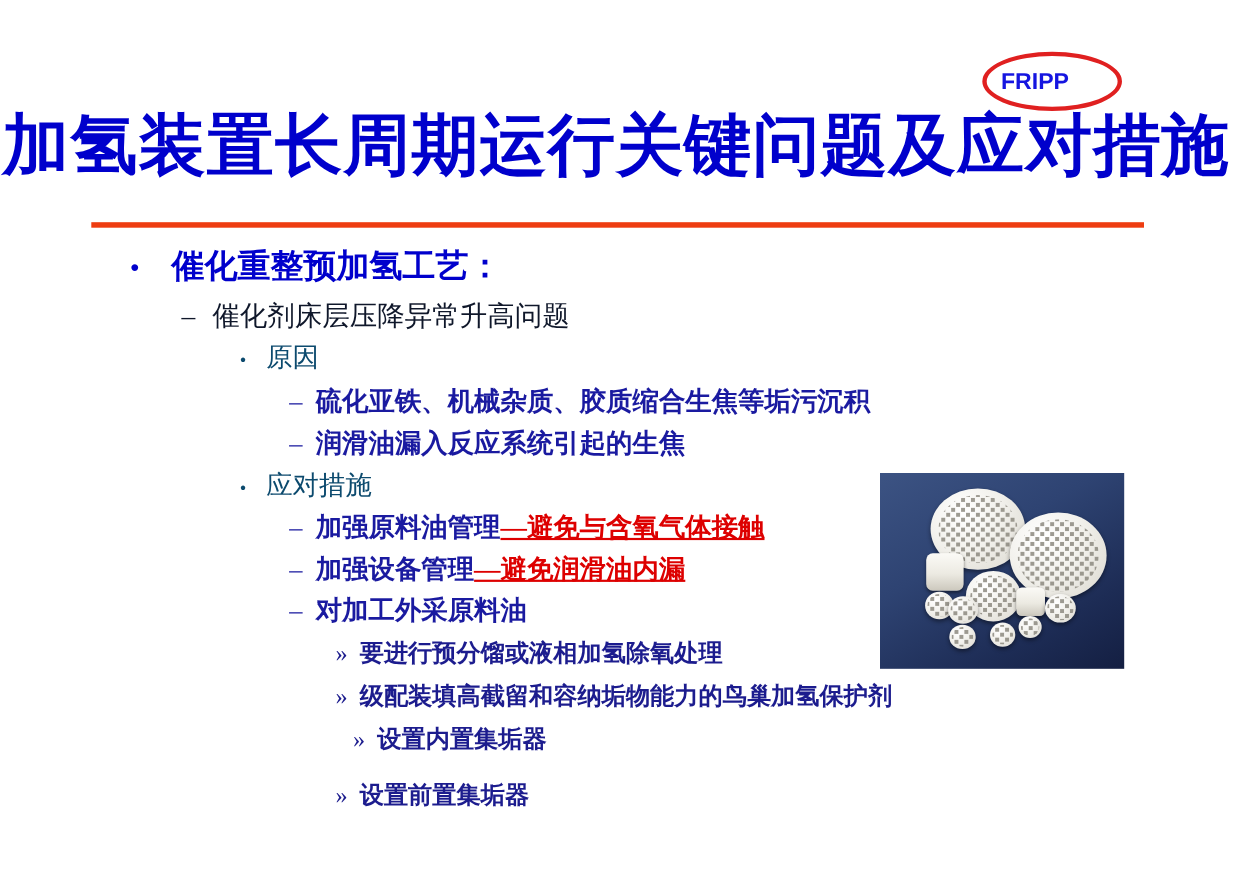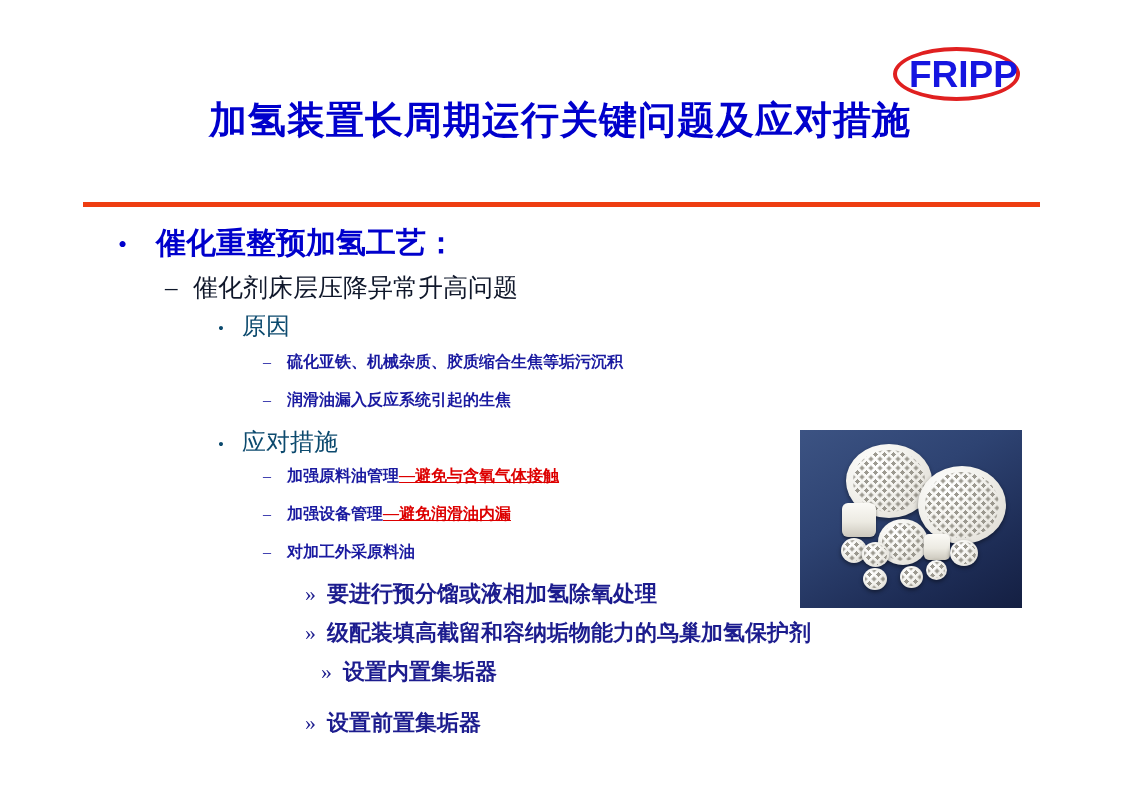--- a/index.html
+++ b/index.html
@@ -37,43 +37,42 @@
     left: 0; top: 0;
     width: 100%;
     height: 100%;
     box-sizing: border-box;
     border: 4px solid #E02020;
     border-radius: 50%;
     background: transparent;
   }
   #logo .logo-text {
     position: absolute;
-    left: 7px;
+    left: 17px;
     top: 50%;
     transform: translateY(-50%);
     width: 100%;
-    text-align: center;
     font-family: "Liberation Sans", "DejaVu Sans", sans-serif;
-    font-size: 37px;
+    font-size: 21px;
     font-weight: bold;
     color: #1515E0;
     letter-spacing: 0px;
     line-height: 1;
   }
 
   
   #title {
     position: absolute;
     left: 0;
     top: 98px;
     width: 1120px;
     text-align: center;
     font-family: "Liberation Serif", "DejaVu Serif", serif;
     font-weight: bold;
-    font-size: 38px;
+    font-size: 61px;
     line-height: 1.18;
     color: #0000CC;
     letter-spacing: 1px;
   }
 
   
   #divider {
     position: absolute;
     left: 83px;
     top: 202px;
@@ -151,21 +150,21 @@
   
   .lvl3 {
     font-size: 24px;
     color: #0c4a6e;
     line-height: 1;
   }
   .lvl3 .bullet { width: 24px; font-size: 17px; }
 
   
   .lvl4 {
-    font-size: 16px;
+    font-size: 24px;
     color: #1A1AA0;
     line-height: 1;
     font-weight: bold;
   }
   .lvl4 .bullet { width: 24px; font-weight: normal; }
   .lvl4 .hl { color: #DD0000; text-decoration: underline; }
 
   
   .lvl5 {
     font-size: 22px;

